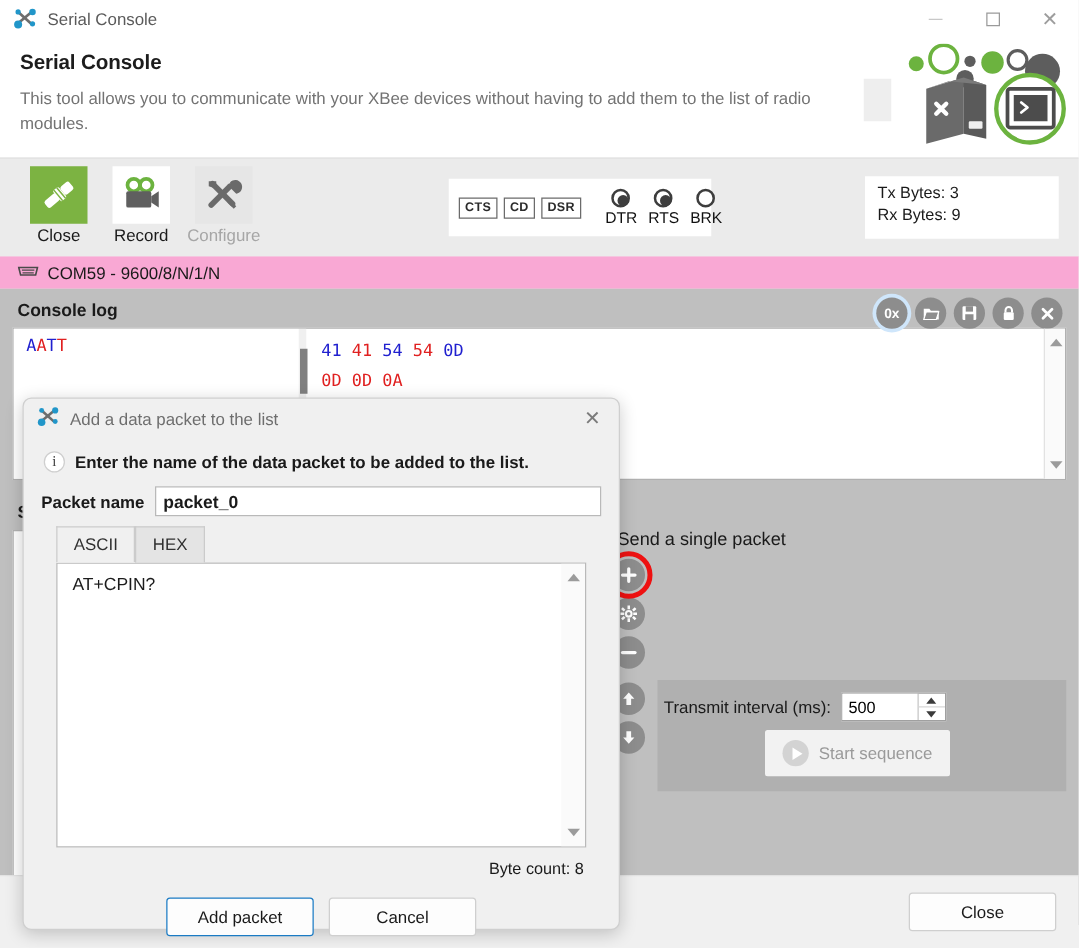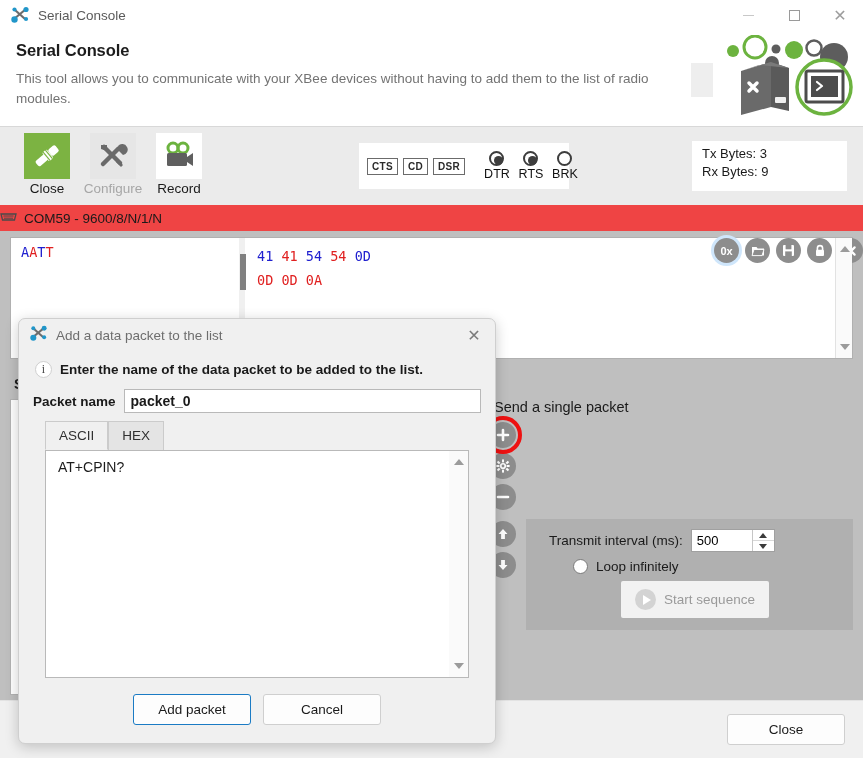--- a/index.html
+++ b/index.html
@@ -74,29 +74,29 @@
   .led-lbl{ font-size:12.5px; color:#111; margin-top:1px; font-weight:normal;}
 
   .bytes-box {
     position:absolute; right:16px; top:14px; width:155px; height:50px;
     background:#fff; padding:5px 0 0 10px;
   }
   .bytes-box div { font-size:13px; margin-bottom:3px; }
   .bytes-box b { font-weight:normal; }
 
   #portline {
-    background:#ef4444; height:26px; display:flex; align-items:center; padding-left:0;
+    background:#f9a8d4; height:26px; display:flex; align-items:center; padding-left:14px;
     font-size:13.5px; color:#1a1a1a;
   }
   #portline .port-ic { margin-right:7px; }
 
   
   #consolesec { background:#bfbfbf; padding: 6px 10px 8px 10px; position:relative; }
   .sec-title { font-size:14px; font-weight:bold; color:#1a1a1a; padding: 3px 0 6px 4px;}
-  .log-tools { position:absolute; right:0; top:7px; display:flex; gap:6px; }
+  .log-tools { position:absolute; right:13px; top:7px; display:flex; gap:6px; }
   .rbtn {
     width:25px; height:25px; border-radius:50%; background:#8d8d8d; color:#fff;
     display:flex;align-items:center;justify-content:center; font-size:12px; cursor:pointer;
   }
   .rbtn.sel { background:#8d8d8d; box-shadow:0 0 0 3px #cfe6fb; }
   .log-body { display:flex; background:#fff; height:122px; border:1px solid #b0b0b0; }
   .log-ascii { width:228px; background:#fff; padding:6px 0 0 10px; font-family:"DejaVu Sans Mono", monospace; font-size:13.5px;}
   .log-split { width:6px; background:#f0f0f0; position:relative;}
   .log-split i { position:absolute; left:1px; top:16px; width:6px; height:36px; background:#808080;}
   .log-hex { flex:1; padding:6px 0 0 12px; font-family:"DejaVu Sans Mono", monospace; font-size:13.5px; line-height:24px;}
@@ -247,43 +247,43 @@
           <rect x="4" y="13.5" width="12" height="7" rx="2" fill="#ffffff"></rect>
           <rect x="15" y="11.5" width="6" height="11" rx="1.6" fill="#ffffff"></rect>
           <rect x="21" y="13" width="9" height="8" rx="2" fill="#ffffff"></rect>
           <line x1="16.5" y1="11.5" x2="16.5" y2="22.5" stroke="#7cb342" stroke-width="1.2"></line>
           <line x1="19.5" y1="11.5" x2="19.5" y2="22.5" stroke="#7cb342" stroke-width="1.2"></line>
         </g>
       </svg>
     </div>
     <div class="lbl">Close</div>
   </div>
+  <div class="tbtn">
+    <div class="ic record-ic">
+      <svg width="34" height="34" viewBox="0 0 34 34">
+        <circle cx="11" cy="9" r="5" fill="none" stroke="#6cb33f" stroke-width="3"></circle>
+        <circle cx="21" cy="9" r="5" fill="none" stroke="#6cb33f" stroke-width="3"></circle>
+        <rect x="5" y="14" width="20" height="13" rx="1.5" fill="#5f5f5f"></rect>
+        <path d="M25 18 l6 -4 l0 13 l-6 -4 z" fill="#5f5f5f"></path>
+      </svg>
+    </div>
+    <div class="lbl">Record</div>
+  </div>
   <div class="tbtn disabled">
     <div class="ic config-ic">
       <svg width="34" height="34" viewBox="0 0 34 34">
         <path d="M7 25 L22 10" stroke="#6a6a6a" stroke-width="4.5" stroke-linecap="round"></path>
         <path d="M22 7 a5.5 5.5 0 1 1 5 9 l-4 -4 z" fill="#6a6a6a"></path>
         <path d="M8 8 L24 24" stroke="#6a6a6a" stroke-width="4.5" stroke-linecap="round"></path>
         <path d="M5 6 l6 0 l0 6 l-6 -2 z" fill="#6a6a6a"></path>
         <path d="M22 21 l5 5 l-2 2 l-5 -5 z" fill="#6a6a6a"></path>
       </svg>
     </div>
     <div class="lbl">Configure</div>
   </div>
-  <div class="tbtn">
-    <div class="ic record-ic">
-      <svg width="34" height="34" viewBox="0 0 34 34">
-        <circle cx="11" cy="9" r="5" fill="none" stroke="#6cb33f" stroke-width="3"></circle>
-        <circle cx="21" cy="9" r="5" fill="none" stroke="#6cb33f" stroke-width="3"></circle>
-        <rect x="5" y="14" width="20" height="13" rx="1.5" fill="#5f5f5f"></rect>
-        <path d="M25 18 l6 -4 l0 13 l-6 -4 z" fill="#5f5f5f"></path>
-      </svg>
-    </div>
-    <div class="lbl">Record</div>
-  </div>
 
   <div class="signal-box">
     <span class="sig-chip">CTS</span>
     <span class="sig-chip">CD</span>
     <span class="sig-chip">DSR</span>
     <span class="sig-sep"></span>
     <div class="sig-leds">
       <div class="led-col">
         <div class="led on"></div>
         <div class="led-lbl">DTR</div>
@@ -316,20 +316,21 @@
     <svg width="17" height="12" viewBox="0 0 17 12">
       <path d="M1 3 h15 l-1.5 6 h-12 z" fill="none" stroke="#4a4a4a" stroke-width="1.3"></path>
       <line x1="3.5" y1="5" x2="13.5" y2="5" stroke="#4a4a4a" stroke-width="1"></line>
       <line x1="4" y1="7.2" x2="13" y2="7.2" stroke="#4a4a4a" stroke-width="1"></line>
     </svg>
   </span>
   <span>COM59 - 9600/8/N/1/N</span>
 </div>
 
 <div id="consolesec">
+  <div class="sec-title">Console log</div>
   <div class="log-tools">
     <div class="rbtn sel">
       <span style="font-weight:bold;font-size:11px;">0x</span>
     </div>
     <div class="rbtn">
       <svg width="14" height="12" viewBox="0 0 14 12">
           <path d="M1 2 h4.5 l1.2 1.6 H13 v7 H1 z" fill="#fff"></path>
           <path d="M13 4.5 L11 10.6 H1 L3 4.5 z" fill="#8d8d8d" stroke="#fff" stroke-width="0.9"></path>
         </svg>
     </div>
@@ -428,39 +429,35 @@
                 <path d="M7 2 l4.5 5 h-2.6 v5 h-3.8 v-5 h-2.6 z" fill="#fff"></path>
               </svg>
           </div>
           <div class="vtool">
             <svg width="14" height="14" viewBox="0 0 14 14">
                 <path d="M7 12 l4.5 -5 h-2.6 v-5 h-3.8 v5 h-2.6 z" fill="#fff"></path>
               </svg>
           </div>
         </div>
         <div style="flex:1;">
-          <div class="panel-grey" style="padding:10px 12px 12px 23px;">
+          <div class="panel-grey" style="padding:10px 12px 12px 5px;">
             <div class="seq-row">
               <label>Transmit interval (ms):</label>
               <div class="spin">
                 <input value="500" style="">
                 <div class="spin-btns">
                   <div class="up">
                       <span class="tri-u"></span>
                     </div>
                   <div class="dn">
                       <span class="tri-d"></span>
                     </div>
                 </div>
               </div>
             </div>
-            <div class="seq-row" style="padding-left:24px;">
-              <span class="radio"></span>
-              <label>Loop infinitely</label>
-            </div>
             <div style="display:flex;justify-content:center;margin-top:6px;">
               <div class="btn-flat">
                 <span class="play-ic">
                     <i></i>
                   </span>
                 <span>Start sequence</span>
               </div>
             </div>
           </div>
         </div>
@@ -503,20 +500,21 @@
       <div class="tab active">ASCII</div>
       <div class="tab">HEX</div>
     </div>
     <div class="ta-wrap">
       <div class="ta-text">AT+CPIN?</div>
       <div class="ta-sb">
         <div class="sb-arrow sb-up" style="left:5px;"></div>
         <div class="sb-arrow sb-dn" style="left:5px;"></div>
       </div>
     </div>
+    <div class="bytecount">Byte count: 8</div>
     <div class="dlg-btns">
       <div class="dbtn default">
         <span>Add packet</span>
       </div>
       <div class="dbtn">
         <span>Cancel</span>
       </div>
     </div>
   </div>
 </div>

